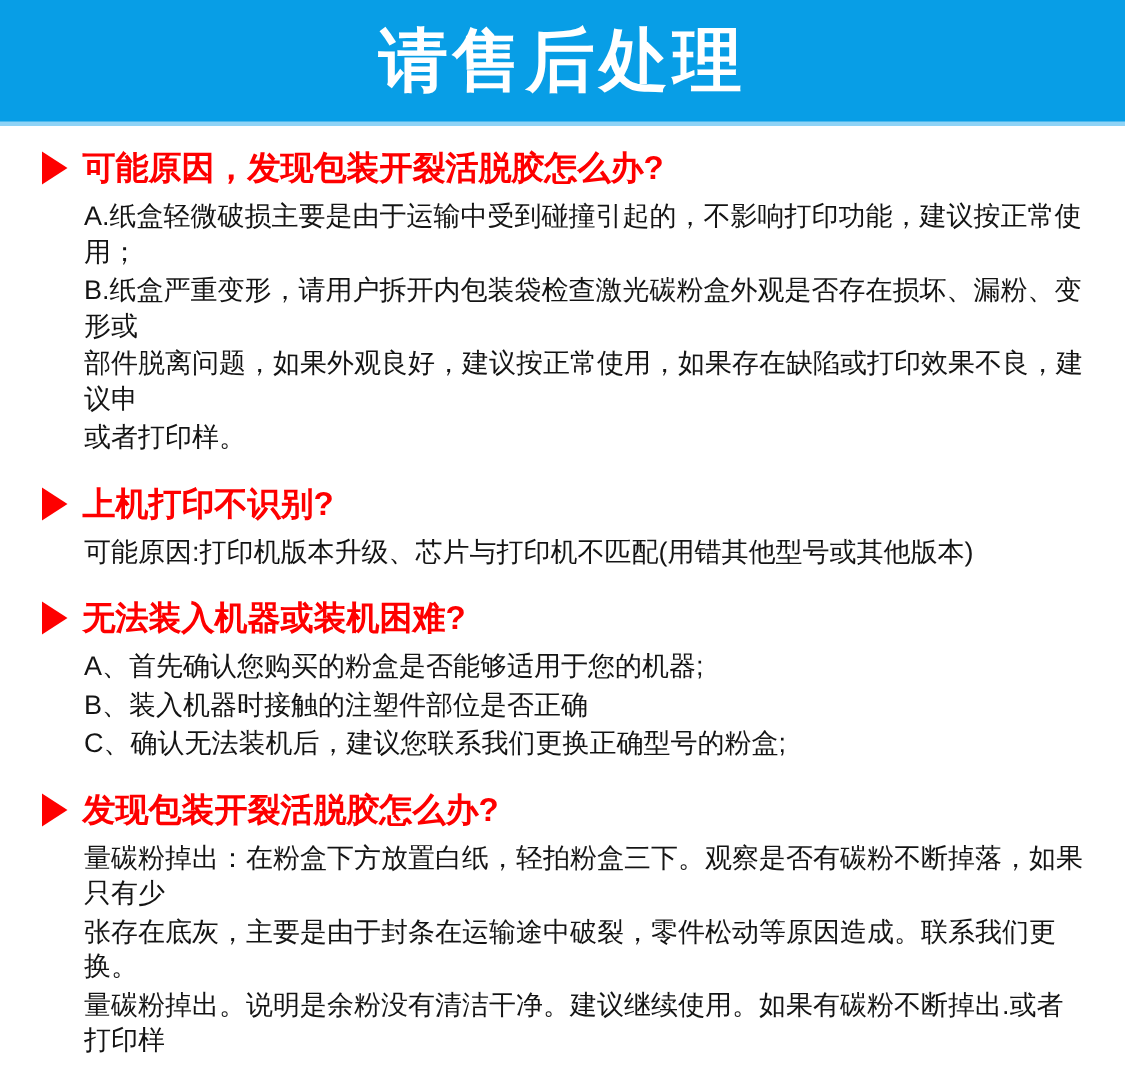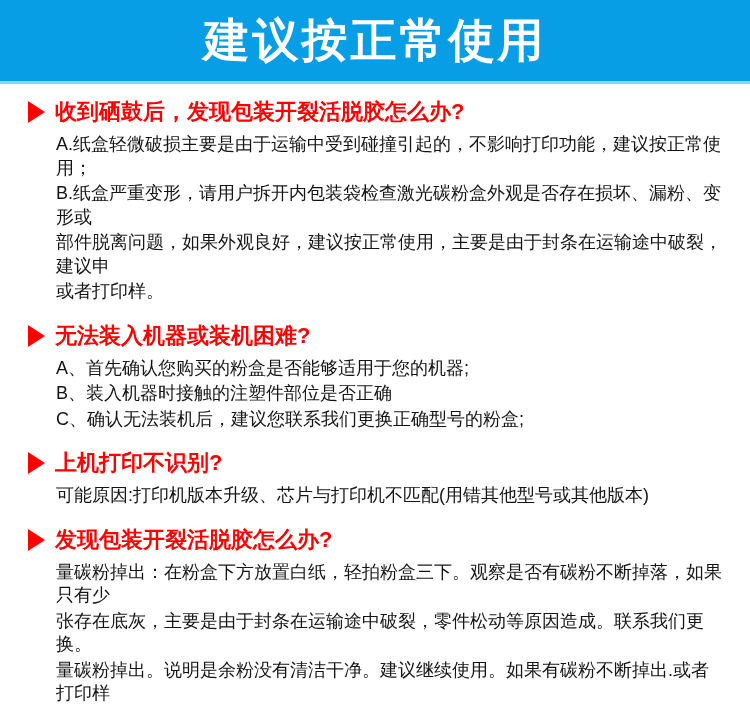--- a/index.html
+++ b/index.html
@@ -63,57 +63,57 @@
     line-height: 23.5px;
     color: #141414;
   }
 </style>
 </head>
 <body>
 
 <div class="page">
 
   <header class="banner">
-    <h1>建议按正常使用</h1>
+    <h1>请售后处理</h1>
   </header>
 
   <main class="content">
 
     <section class="faq-section">
       <div class="q-row">
         <span class="tri"></span>
-        <h2 class="q">收到硒鼓后，发现包装开裂活脱胶怎么办?</h2>
+        <h2 class="q">可能原因，发现包装开裂活脱胶怎么办?</h2>
       </div>
       <div class="ans">
         <p>A.纸盒轻微破损主要是由于运输中受到碰撞引起的，不影响打印功能，建议按正常使用；</p>
         <p>B.纸盒严重变形，请用户拆开内包装袋检查激光碳粉盒外观是否存在损坏、漏粉、变形或</p>
-        <p>部件脱离问题，如果外观良好，建议按正常使用，主要是由于封条在运输途中破裂，建议申</p>
+        <p>部件脱离问题，如果外观良好，建议按正常使用，如果存在缺陷或打印效果不良，建议申</p>
         <p>或者打印样。</p>
+      </div>
+    </section>
+
+    <section class="faq-section">
+      <div class="q-row">
+        <span class="tri"></span>
+        <h2 class="q">上机打印不识别?</h2>
+      </div>
+      <div class="ans">
+        <p>可能原因:打印机版本升级、芯片与打印机不匹配(用错其他型号或其他版本)</p>
       </div>
     </section>
 
     <section class="faq-section">
       <div class="q-row">
         <span class="tri"></span>
         <h2 class="q">无法装入机器或装机困难?</h2>
       </div>
       <div class="ans">
         <p>A、首先确认您购买的粉盒是否能够适用于您的机器;</p>
         <p>B、装入机器时接触的注塑件部位是否正确</p>
         <p>C、确认无法装机后，建议您联系我们更换正确型号的粉盒;</p>
-      </div>
-    </section>
-
-    <section class="faq-section">
-      <div class="q-row">
-        <span class="tri"></span>
-        <h2 class="q">上机打印不识别?</h2>
-      </div>
-      <div class="ans">
-        <p>可能原因:打印机版本升级、芯片与打印机不匹配(用错其他型号或其他版本)</p>
       </div>
     </section>
 
     <section class="faq-section">
       <div class="q-row">
         <span class="tri"></span>
         <h2 class="q">发现包装开裂活脱胶怎么办?</h2>
       </div>
       <div class="ans">
         <p>量碳粉掉出：在粉盒下方放置白纸，轻拍粉盒三下。观察是否有碳粉不断掉落，如果只有少</p>

